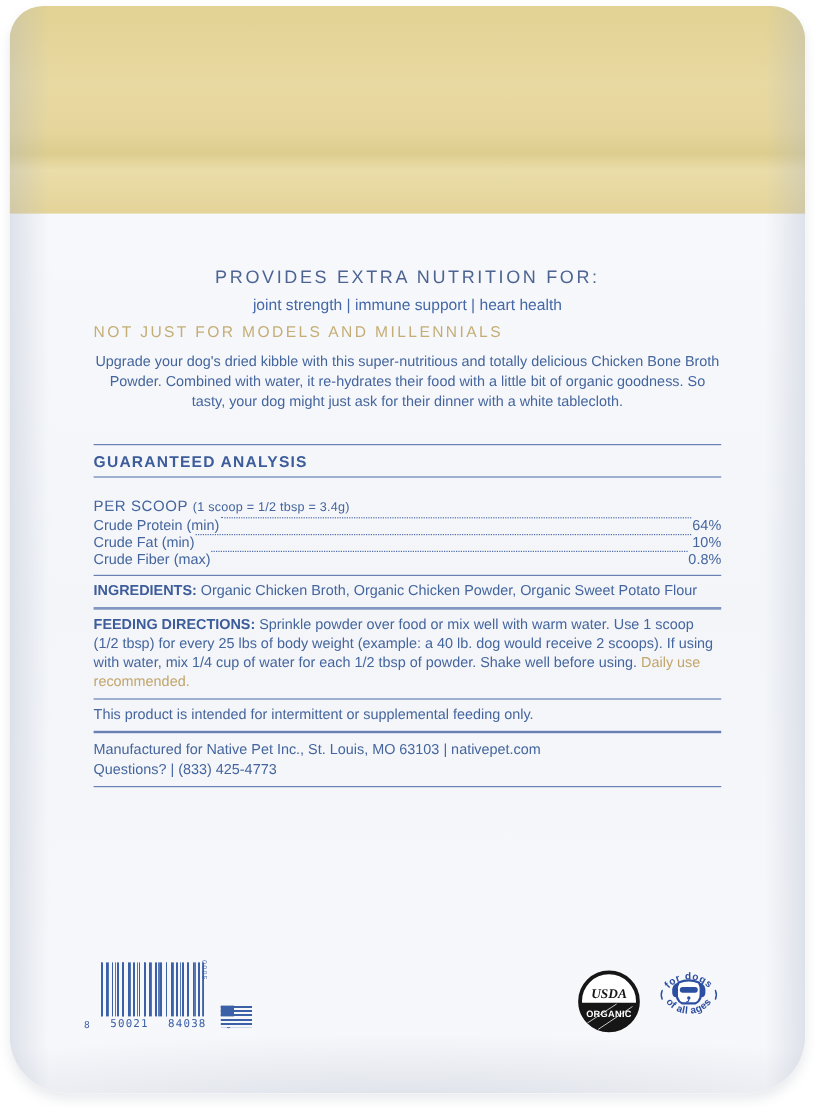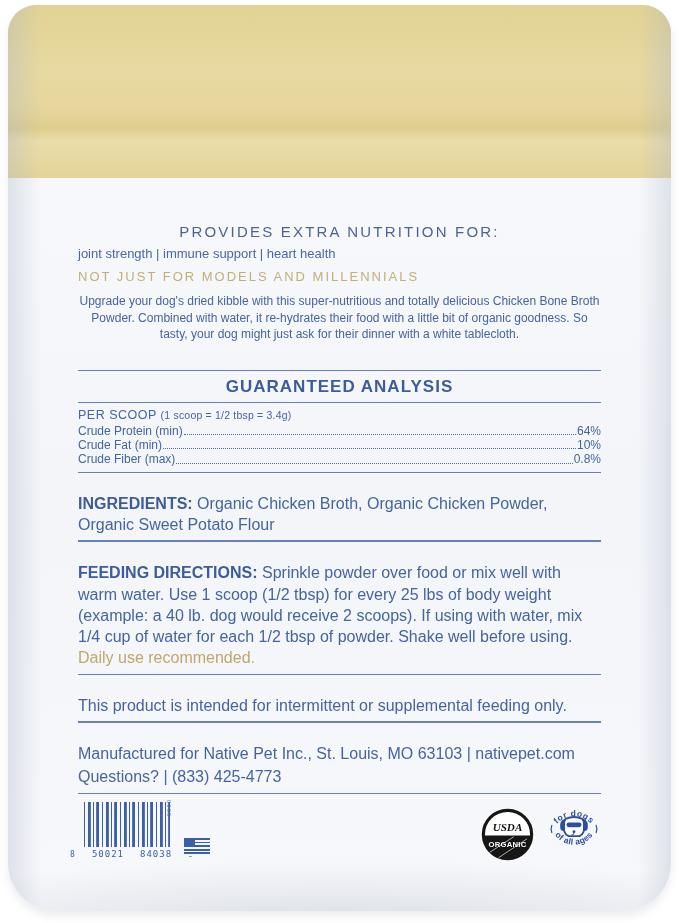--- a/index.html
+++ b/index.html
@@ -14,34 +14,34 @@
          background:linear-gradient(90deg,rgba(168,178,196,.32) 0,rgba(255,255,255,0) 5%,
                     rgba(255,255,255,0) 95%,rgba(168,178,196,.32) 100%);}
   .pouch .bottom-shade{position:absolute;left:0;right:0;bottom:0;height:90px;pointer-events:none;
          background:radial-gradient(130% 120% at 50% 118%,rgba(150,160,180,.30),rgba(255,255,255,0) 62%);}
   .top-band{position:absolute;top:0;left:0;right:0;height:173px;
          background:linear-gradient(180deg,#e2d293 0%,#e8d9a2 38%,#e6d69c 60%,
                     #ddcd8e 71%,#ebdda9 79%,#e4d499 100%);}
   
   .sheet{position:absolute;left:70px;top:218px;width:523px;color:#44659e;font-size:12px;}
   .h1{text-align:center;color:#4d6492;font-size:15px;letter-spacing:2.2px;}
-  .benefits{font-size:13px;color:#4468a8;margin-top:6px;}
+  .benefits{text-align:center;font-size:13px;color:#4468a8;margin-top:6px;}
   .tagline{font-size:13px;letter-spacing:2px;color:#c5ae76;margin-top:8px;}
   .desc{text-align:center;font-size:12px;line-height:1.38;margin-top:9px;color:#44659e;}
   .rule{height:1px;background:#4e6ca8;opacity:.85;}
   .r-top{margin-top:27px;}
-  .ga-title{text-align:center;font-weight:bold;font-size:17px;letter-spacing:1px;
+  .ga-title{font-weight:bold;font-size:13px;letter-spacing:1px;
             color:#3d5c9a;padding:6px 0 5px;}
-  .per-scoop{margin-top:5px;font-size:12.5px;letter-spacing:.5px;}
+  .per-scoop{margin-top:17px;font-size:12.5px;letter-spacing:.5px;}
   .per-scoop .note{font-size:10.5px;letter-spacing:.2px;}
   .ga-rows{margin-top:2px;}
-  .ga-row{display:flex;align-items:flex-end;font-size:12px;line-height:14.4px;}
+  .ga-row{display:flex;align-items:flex-start;font-size:12px;line-height:14.4px;}
   .ga-row .dots{flex:1;border-bottom:1.6px dotted #4e6ca8;margin:0 1px 3px 1px;}
   .r-mid{margin-top:5px;}
-  .block{padding:5px 0;font-size:16px;line-height:1.33;margin-top:15px;}
+  .block{padding:5px 0;font-size:12px;line-height:1.33;}
   .b{font-weight:bold;color:#3d5c9a;}
   .gold{color:#c2a569;}
   .two-line{line-height:1.42;}
   
   .barcode{position:absolute;left:62px;top:797px;width:130px;color:#3c60a8;}
   .bars{height:45px;width:86px;margin-left:14px;
         background:
           repeating-linear-gradient(90deg,#3c60a8 0 1.5px,rgba(0,0,0,0) 1.5px 4.5px),
           repeating-linear-gradient(90deg,rgba(60,96,168,.85) 0 1px,rgba(0,0,0,0) 1px 6px);}
   .nums{display:flex;justify-content:space-between;align-items:flex-end;width:124px;

